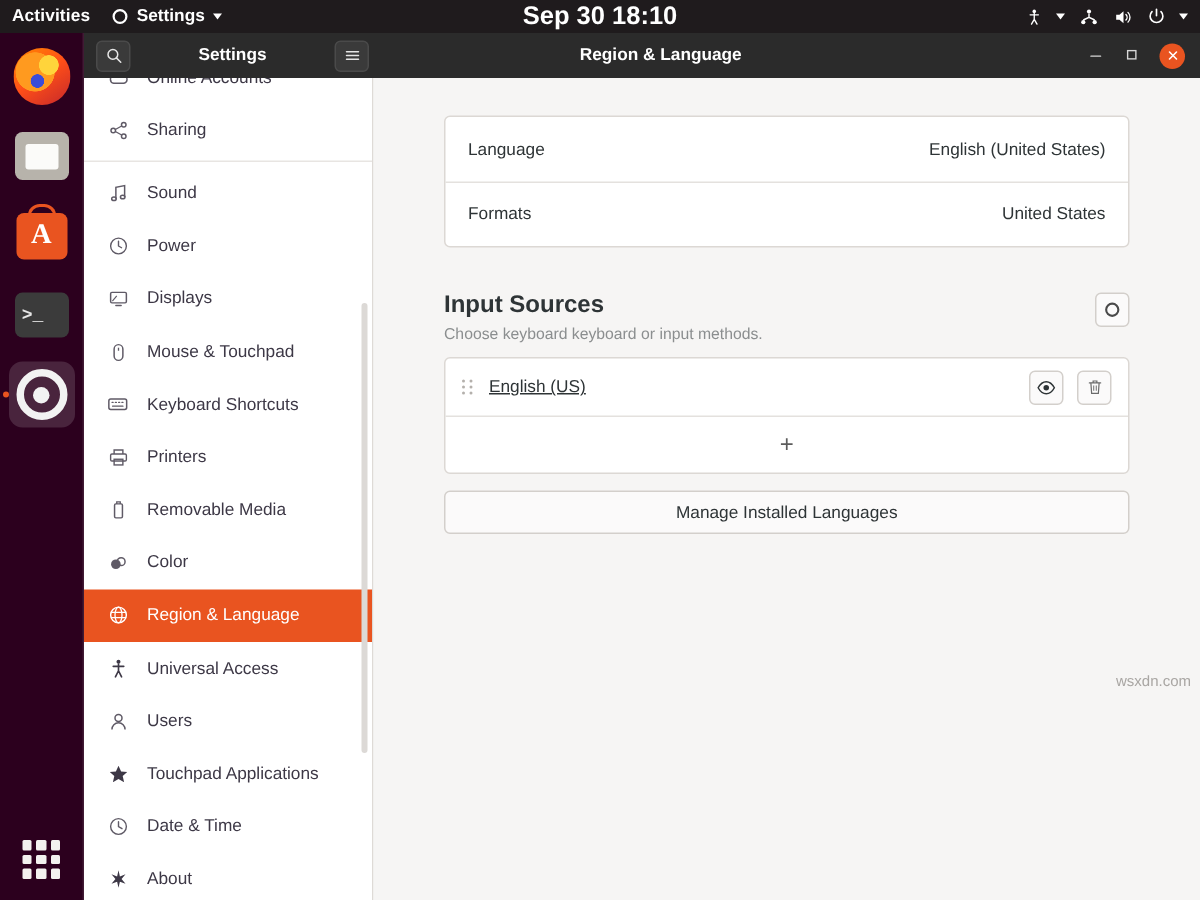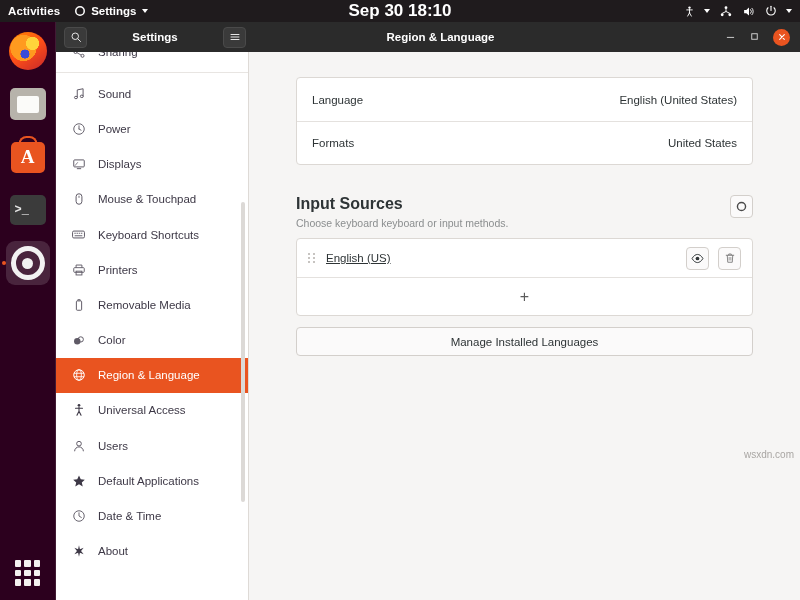--- a/index.html
+++ b/index.html
@@ -308,20 +308,28 @@
           </svg>
         </span>
       </div>
     </div>
 
     <div id="body">
 
       <div id="sidebar">
         <div id="sidebar-scroll">
 
+          <div class="side-item">
+            <span class="side-icon">
+              <svg width="14" height="14" viewBox="0 0 24 24">
+                <path d="M6.5 18 A4.5 4.5 0 0 1 6.8 9.1 A5.8 5.8 0 0 1 17.6 9.6 A4.2 4.2 0 0 1 17.5 18 Z" fill="none" stroke="#5f5a66" stroke-width="1.7"></path>
+              </svg>
+            </span>
+            <span>Online Accounts</span>
+          </div>
 
           <div class="side-item">
             <span class="side-icon">
               <svg width="14" height="14" viewBox="0 0 24 24">
                 <circle cx="18" cy="5.5" r="2.6" fill="none" stroke="#5f5a66" stroke-width="1.7"></circle>
                 <circle cx="6" cy="12" r="2.6" fill="none" stroke="#5f5a66" stroke-width="1.7"></circle>
                 <circle cx="18" cy="18.5" r="2.6" fill="none" stroke="#5f5a66" stroke-width="1.7"></circle>
                 <path d="M8.4 10.8 L15.6 6.8 M8.4 13.2 L15.6 17.2" stroke="#5f5a66" stroke-width="1.5"></path>
               </svg>
             </span>
@@ -443,21 +451,21 @@
             </span>
             <span>Users</span>
           </div>
 
           <div class="side-item">
             <span class="side-icon">
               <svg width="14" height="14" viewBox="0 0 24 24">
                 <path d="M12 2.5 L15 9 L22 9.8 L16.8 14.4 L18.4 21.3 L12 17.7 L5.6 21.3 L7.2 14.4 L2 9.8 L9 9 Z" fill="#3d3846"></path>
               </svg>
             </span>
-            <span>Default Applications</span>
+            <span>Touchpad Applications</span>
           </div>
 
           <div class="side-item">
             <span class="side-icon">
               <svg width="14" height="14" viewBox="0 0 24 24">
                 <circle cx="12" cy="12" r="9" fill="none" stroke="#5f5a66" stroke-width="1.6"></circle>
                 <path d="M12 6.5 L12 12 L16 14.5" fill="none" stroke="#5f5a66" stroke-width="1.6" stroke-linecap="round"></path>
               </svg>
             </span>
             <span>Date &amp; Time</span>

